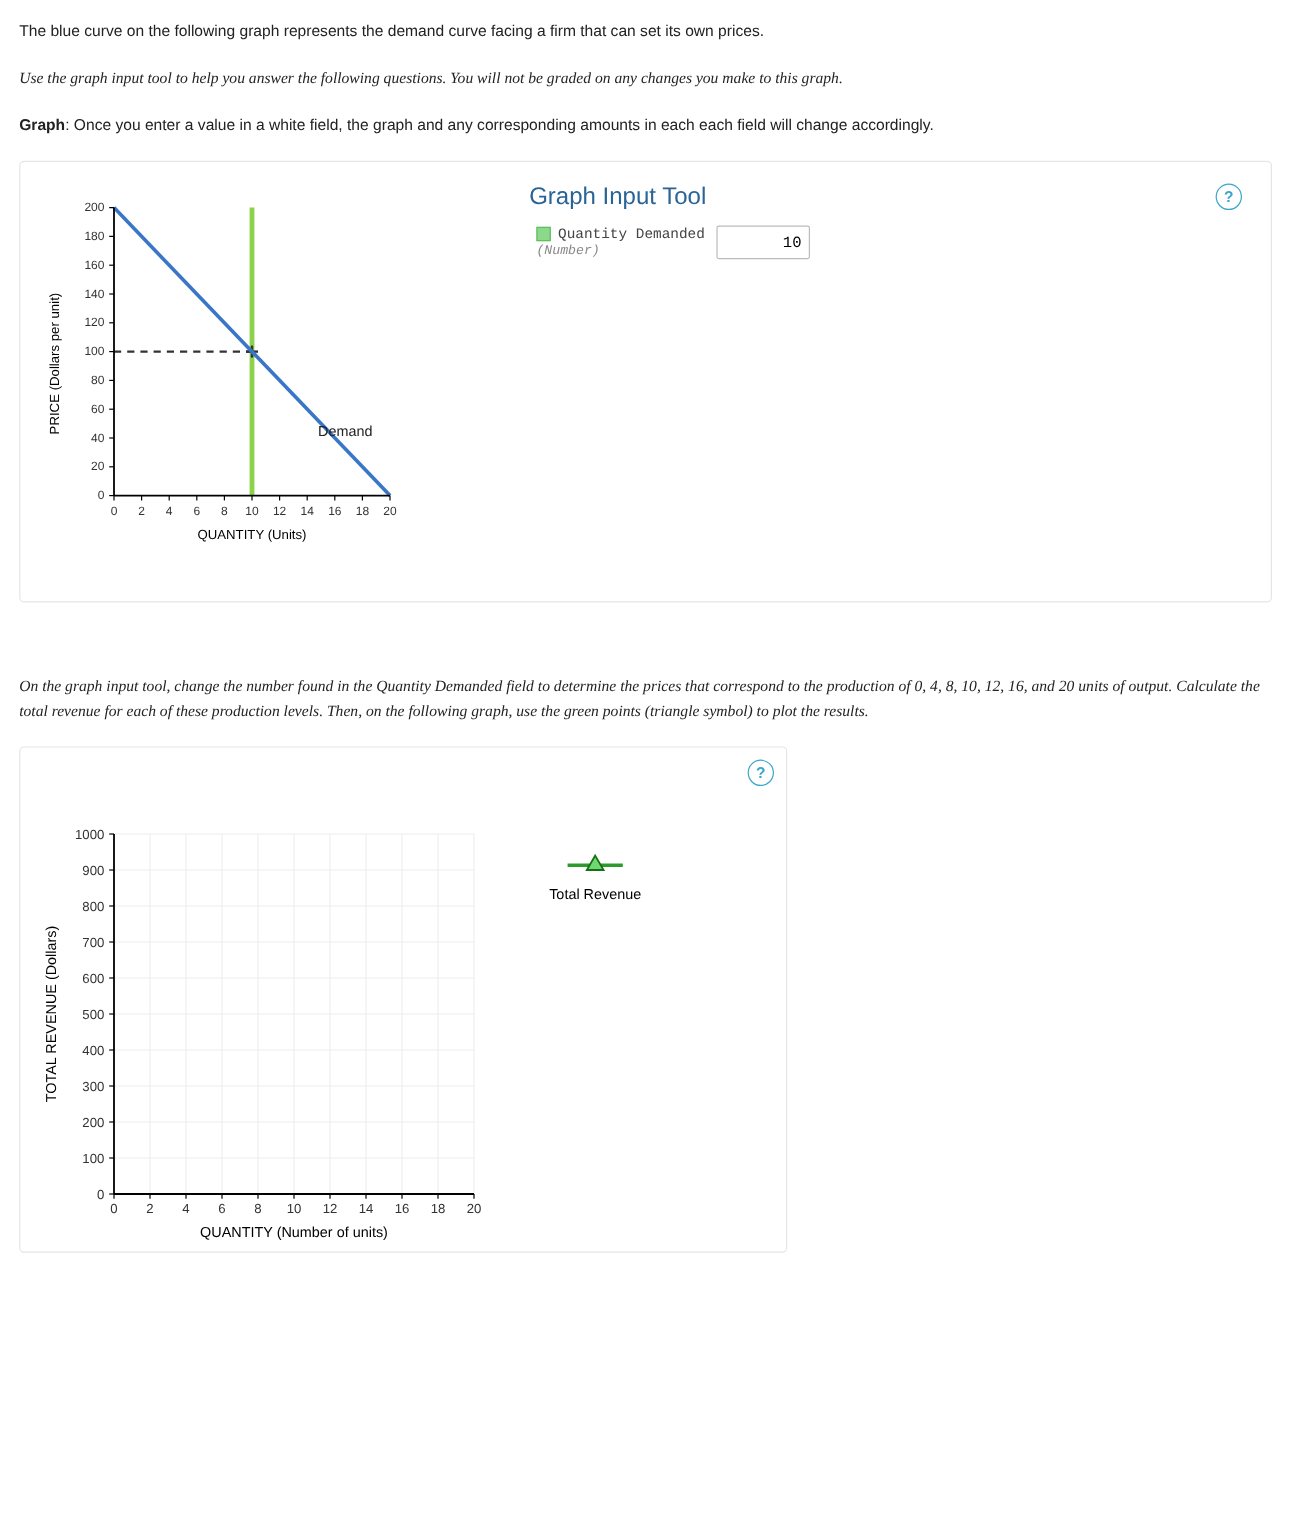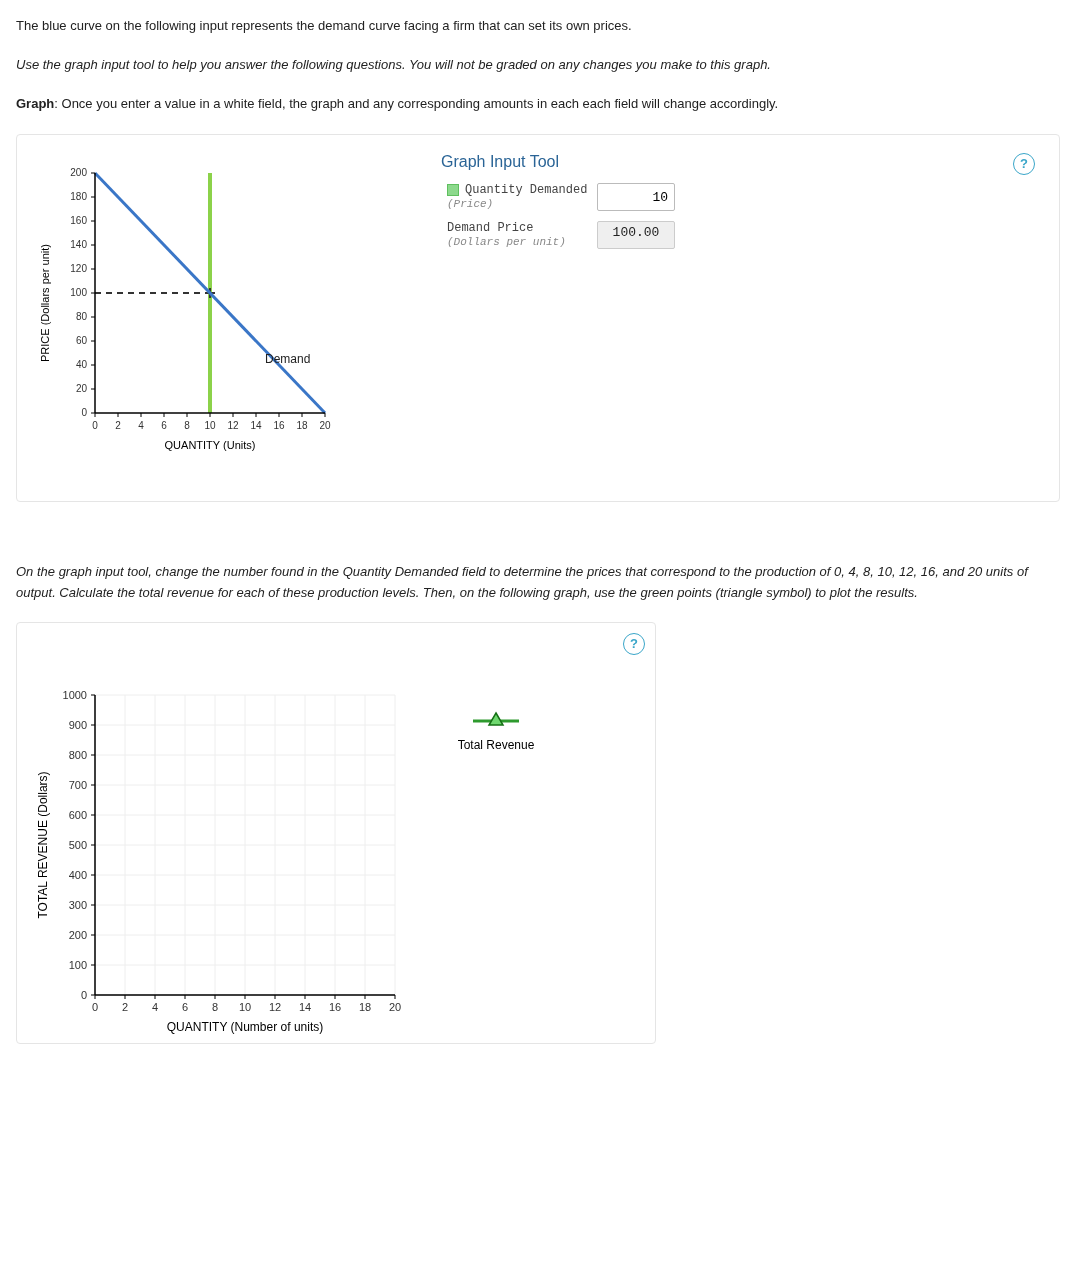--- a/index.html
+++ b/index.html
@@ -4,21 +4,21 @@
 <style>
   body {
     font-family: Arial, Helvetica, sans-serif;
     font-size: 13px;
     color: #222;
     margin: 0;
     padding: 16px;
     width: 1044px;
   }
   p { line-height: 1.6; margin: 0 0 18px 0; }
-  .italic { font-style: italic; }
+  .italic { font-style: italic; font-family: Liberation Serif, serif; }
   .bold { font-weight: bold; }
   .panel {
     border: 1px solid #e5e5e5;
     border-radius: 4px;
     background: #fff;
     padding: 8px;
     box-sizing: border-box;
   }
   .panel-top {
     display: flex;
@@ -33,21 +33,21 @@
     padding: 10px 0 0 0;
   }
   .input-tool {
     flex: 1;
     padding: 10px 16px 10px 16px;
   }
   .input-tool h3 {
     margin: 0 0 12px 0;
     font-weight: normal;
     color: #2a6496;
-    font-size: 16px;
+    font-size: 20px;
   }
   .input-tool .subhead {
     color: #2a6496;
     font-size: 15px;
     margin: 6px 0 10px 6px;
   }
   .help-badge {
     float: right;
     width: 20px;
     height: 20px;
@@ -101,21 +101,21 @@
   .panel-bottom {
     width: 640px;
     margin-top: 8px;
   }
   .panel-bottom .help-badge { margin: 2px 2px 0 0; }
   svg { display: block; }
 </style>
 </head>
 <body>
 
-<p>The blue curve on the following input represents the demand curve facing a firm that can set its own prices.</p>
+<p>The blue curve on the following graph represents the demand curve facing a firm that can set its own prices.</p>
 <p class="italic">Use the graph input tool to help you answer the following questions. You will not be graded on any changes you make to this graph.</p>
 <p>
   <span class="bold">Graph</span><span>: Once you enter a value in a white field, the graph and any corresponding amounts in each each field will change accordingly.</span>
 </p>
 
 <div class="panel panel-top">
 
   <div class="graph-block">
     <svg id="svg1" width="380" height="340" viewBox="0 0 380 340">
 
@@ -190,32 +190,25 @@
     </svg>
   </div>
 
   <div class="input-tool">
     <span class="help-badge">?</span>
     <h3>Graph Input Tool</h3>
 
     <div class="field-row">
       <div class="field-label">
         <span class="legend-sq"></span><span>Quantity Demanded</span><br>
-        <span class="sub">(Price)</span>
+        <span class="sub">(Number)</span>
       </div>
       <input class="num-field" value="10" style="">
     </div>
 
-    <div class="field-row">
-      <div class="field-label">
-        <span>Demand Price</span><br>
-        <span class="sub">(Dollars per unit)</span>
-      </div>
-      <div class="ro-field">100.00</div>
-    </div>
   </div>
 </div>
 
 <p class="italic">On the graph input tool, change the number found in the Quantity Demanded field to determine the prices that correspond to the production of 0, 4, 8, 10, 12, 16, and 20 units of output. Calculate the total revenue for each of these production levels. Then, on the following graph, use the green points (triangle symbol) to plot the results.</p>
 
 <div class="panel panel-bottom">
   <span class="help-badge">?</span>
   <div style="clear:both"></div>
   <svg id="svg2" width="620" height="380" viewBox="0 0 620 380">
 

